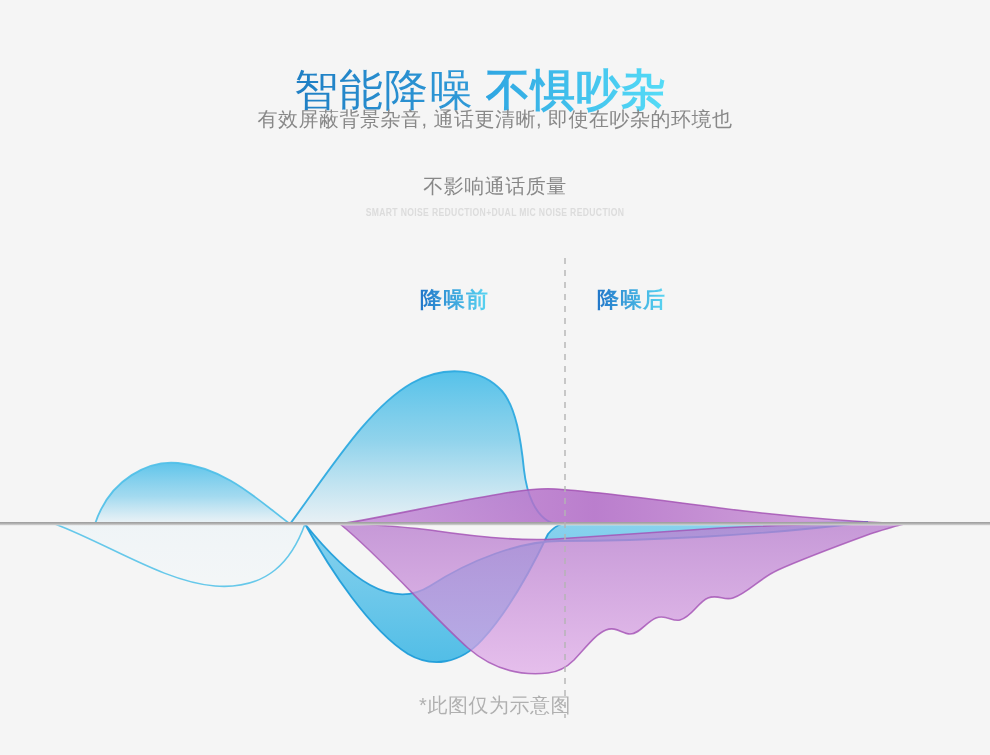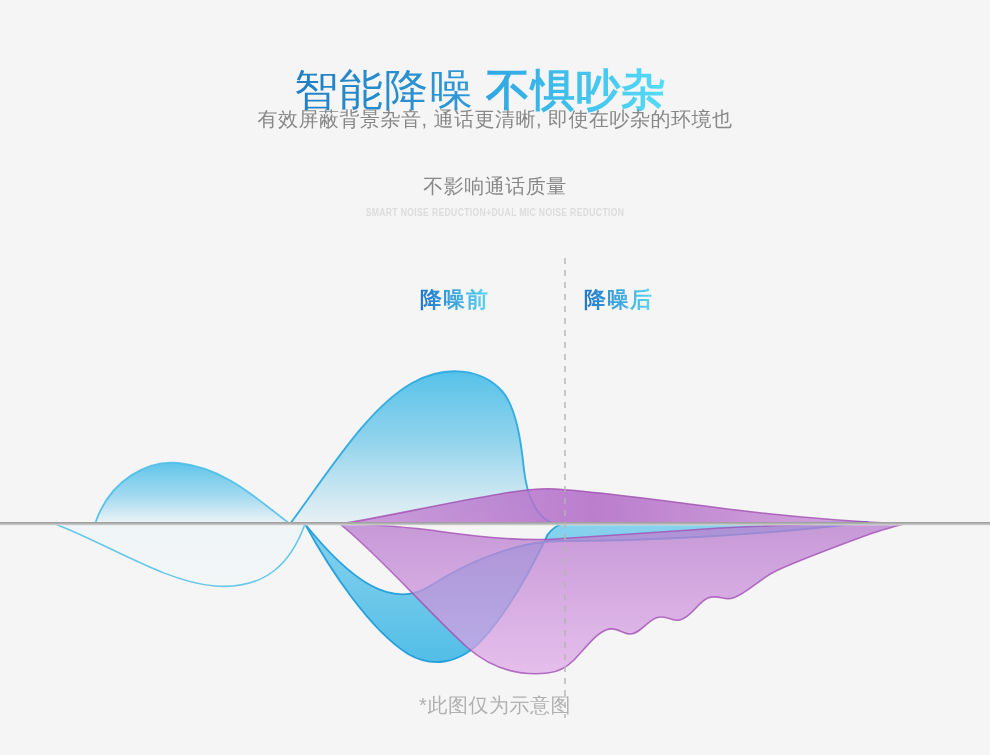--- a/index.html
+++ b/index.html
@@ -92,21 +92,21 @@
   }
   .cmp-label.before {
     left: 420px;
     background: linear-gradient(90deg, #2277c9 0%, #5ad6f2 100%);
     -webkit-background-clip: text;
     background-clip: text;
     -webkit-text-fill-color: transparent;
     color: #3594d8;
   }
   .cmp-label.after {
-    left: 584px;
+    left: 597px;
     background: linear-gradient(90deg, #2277c9 0%, #5ad6f2 100%);
     -webkit-background-clip: text;
     background-clip: text;
     -webkit-text-fill-color: transparent;
     color: #3594d8;
   }
 
   
   .stage {
     position: absolute;

